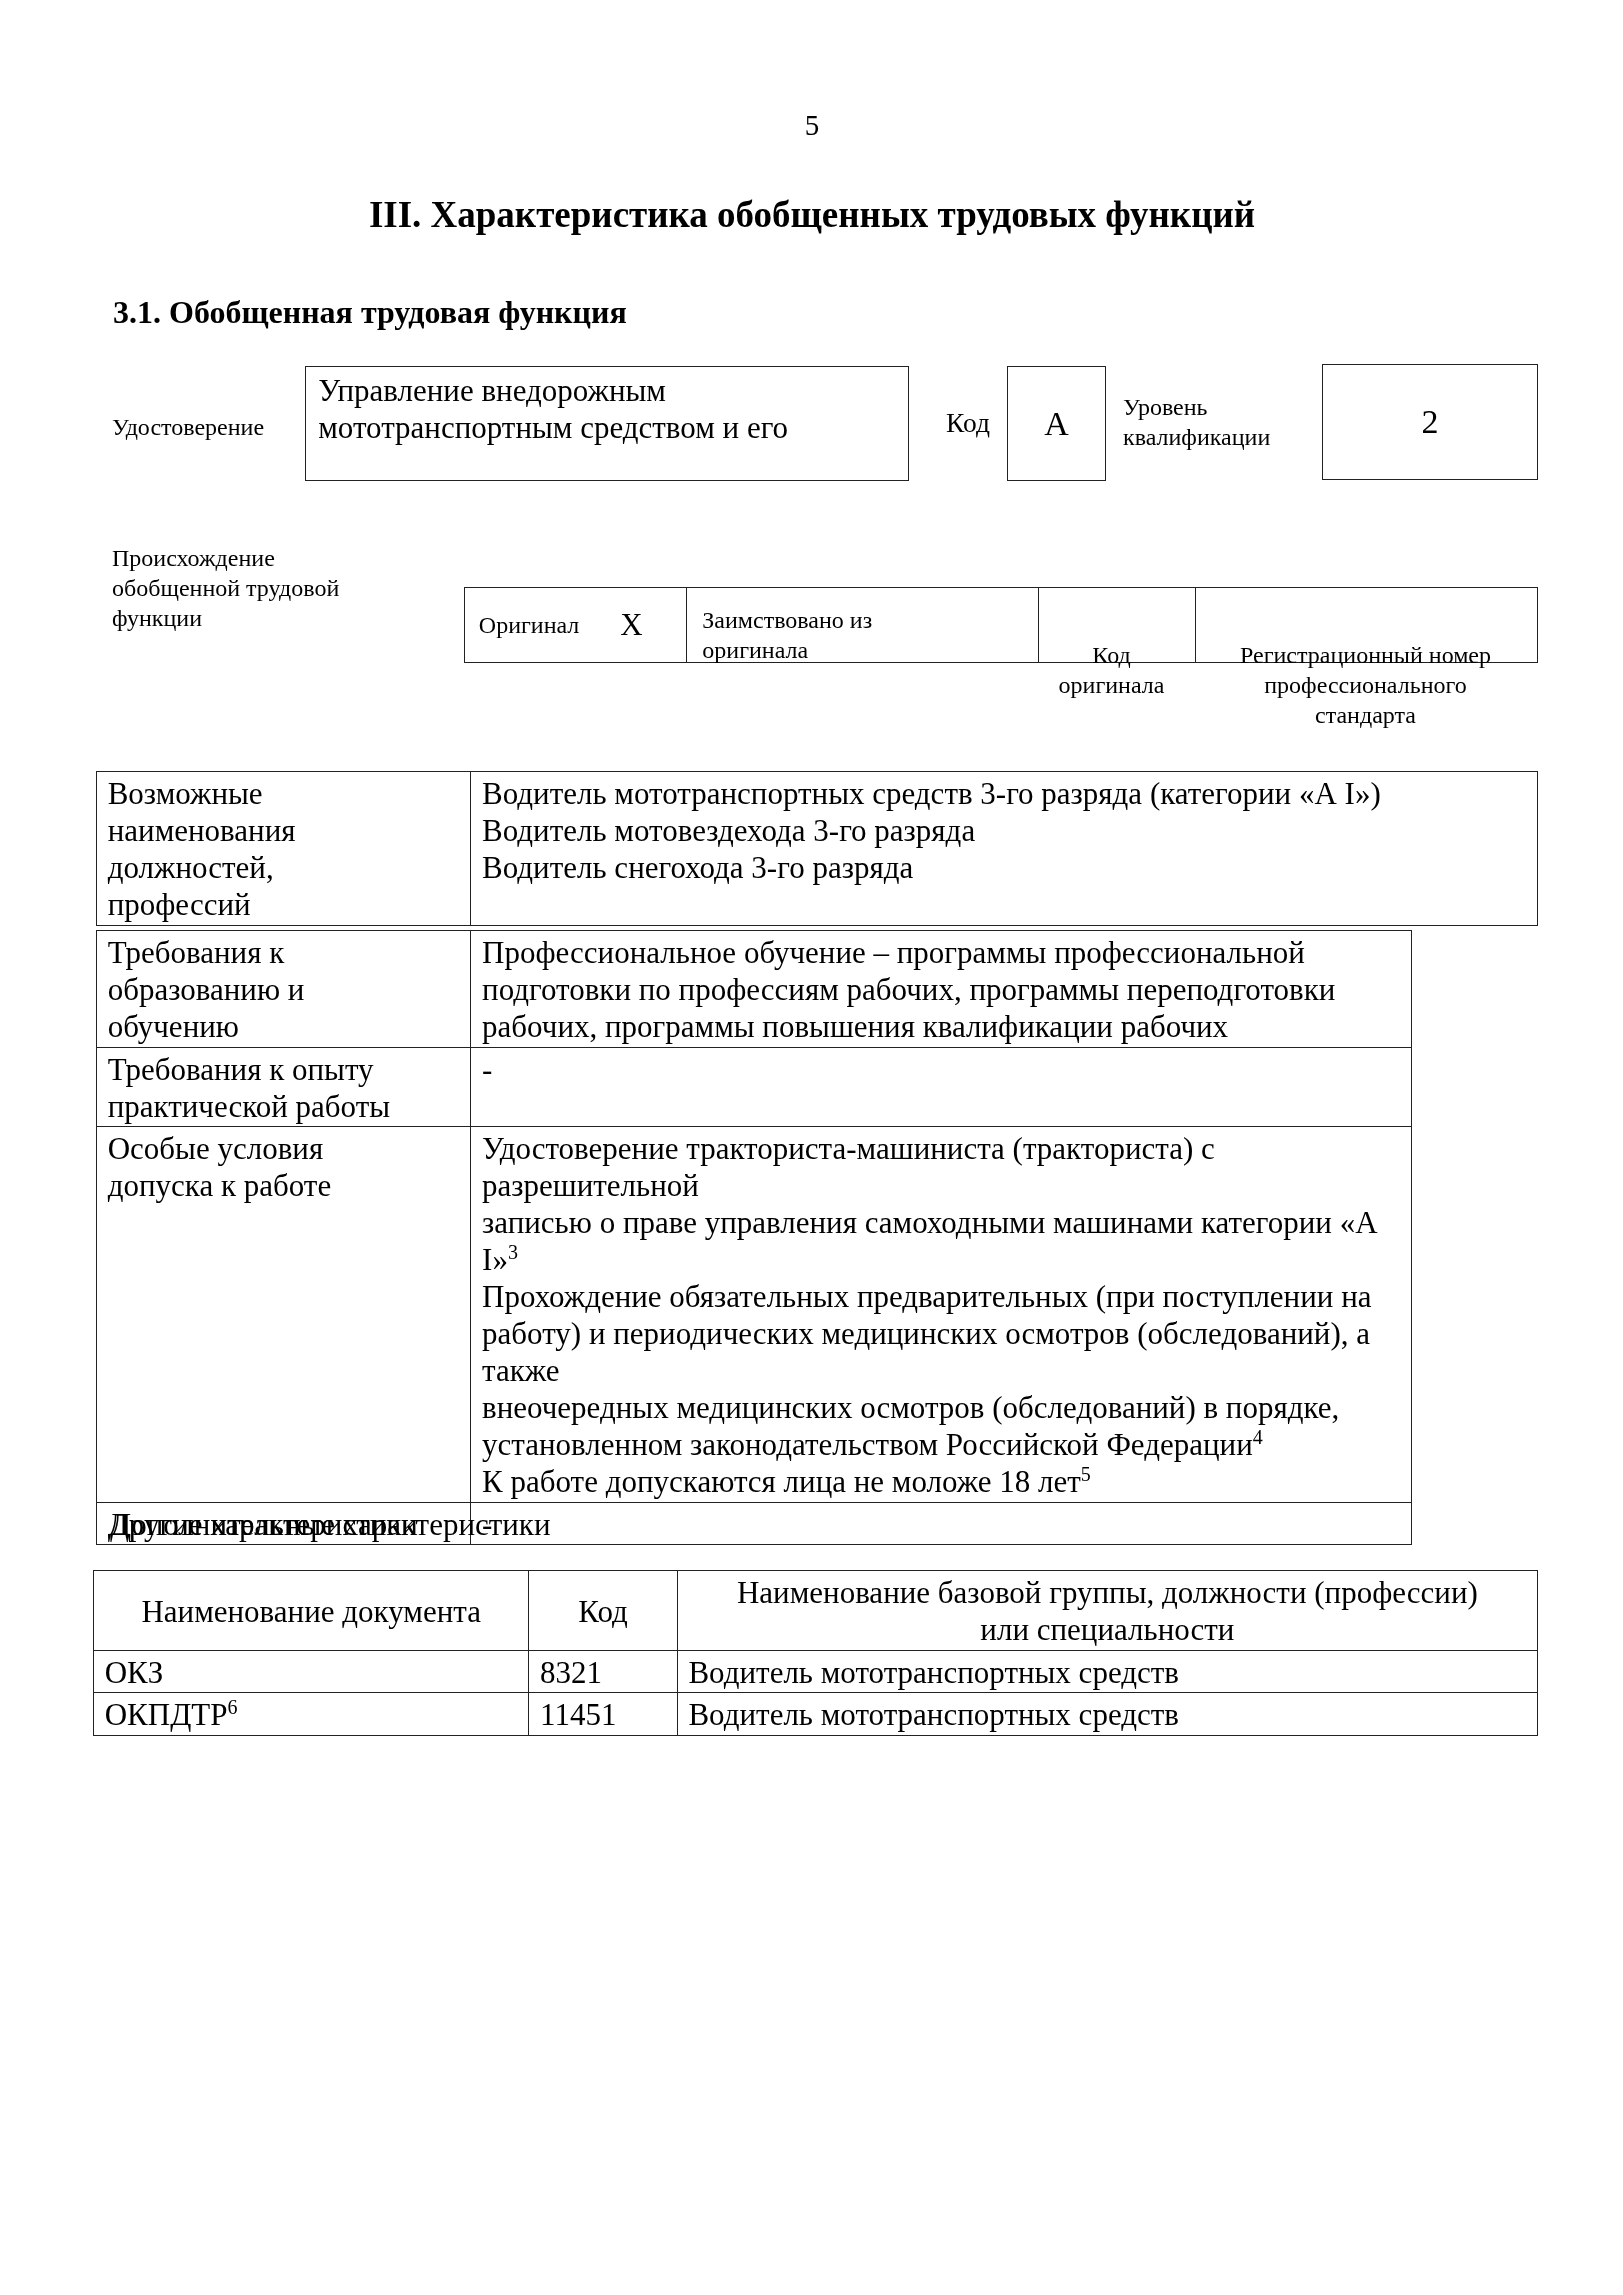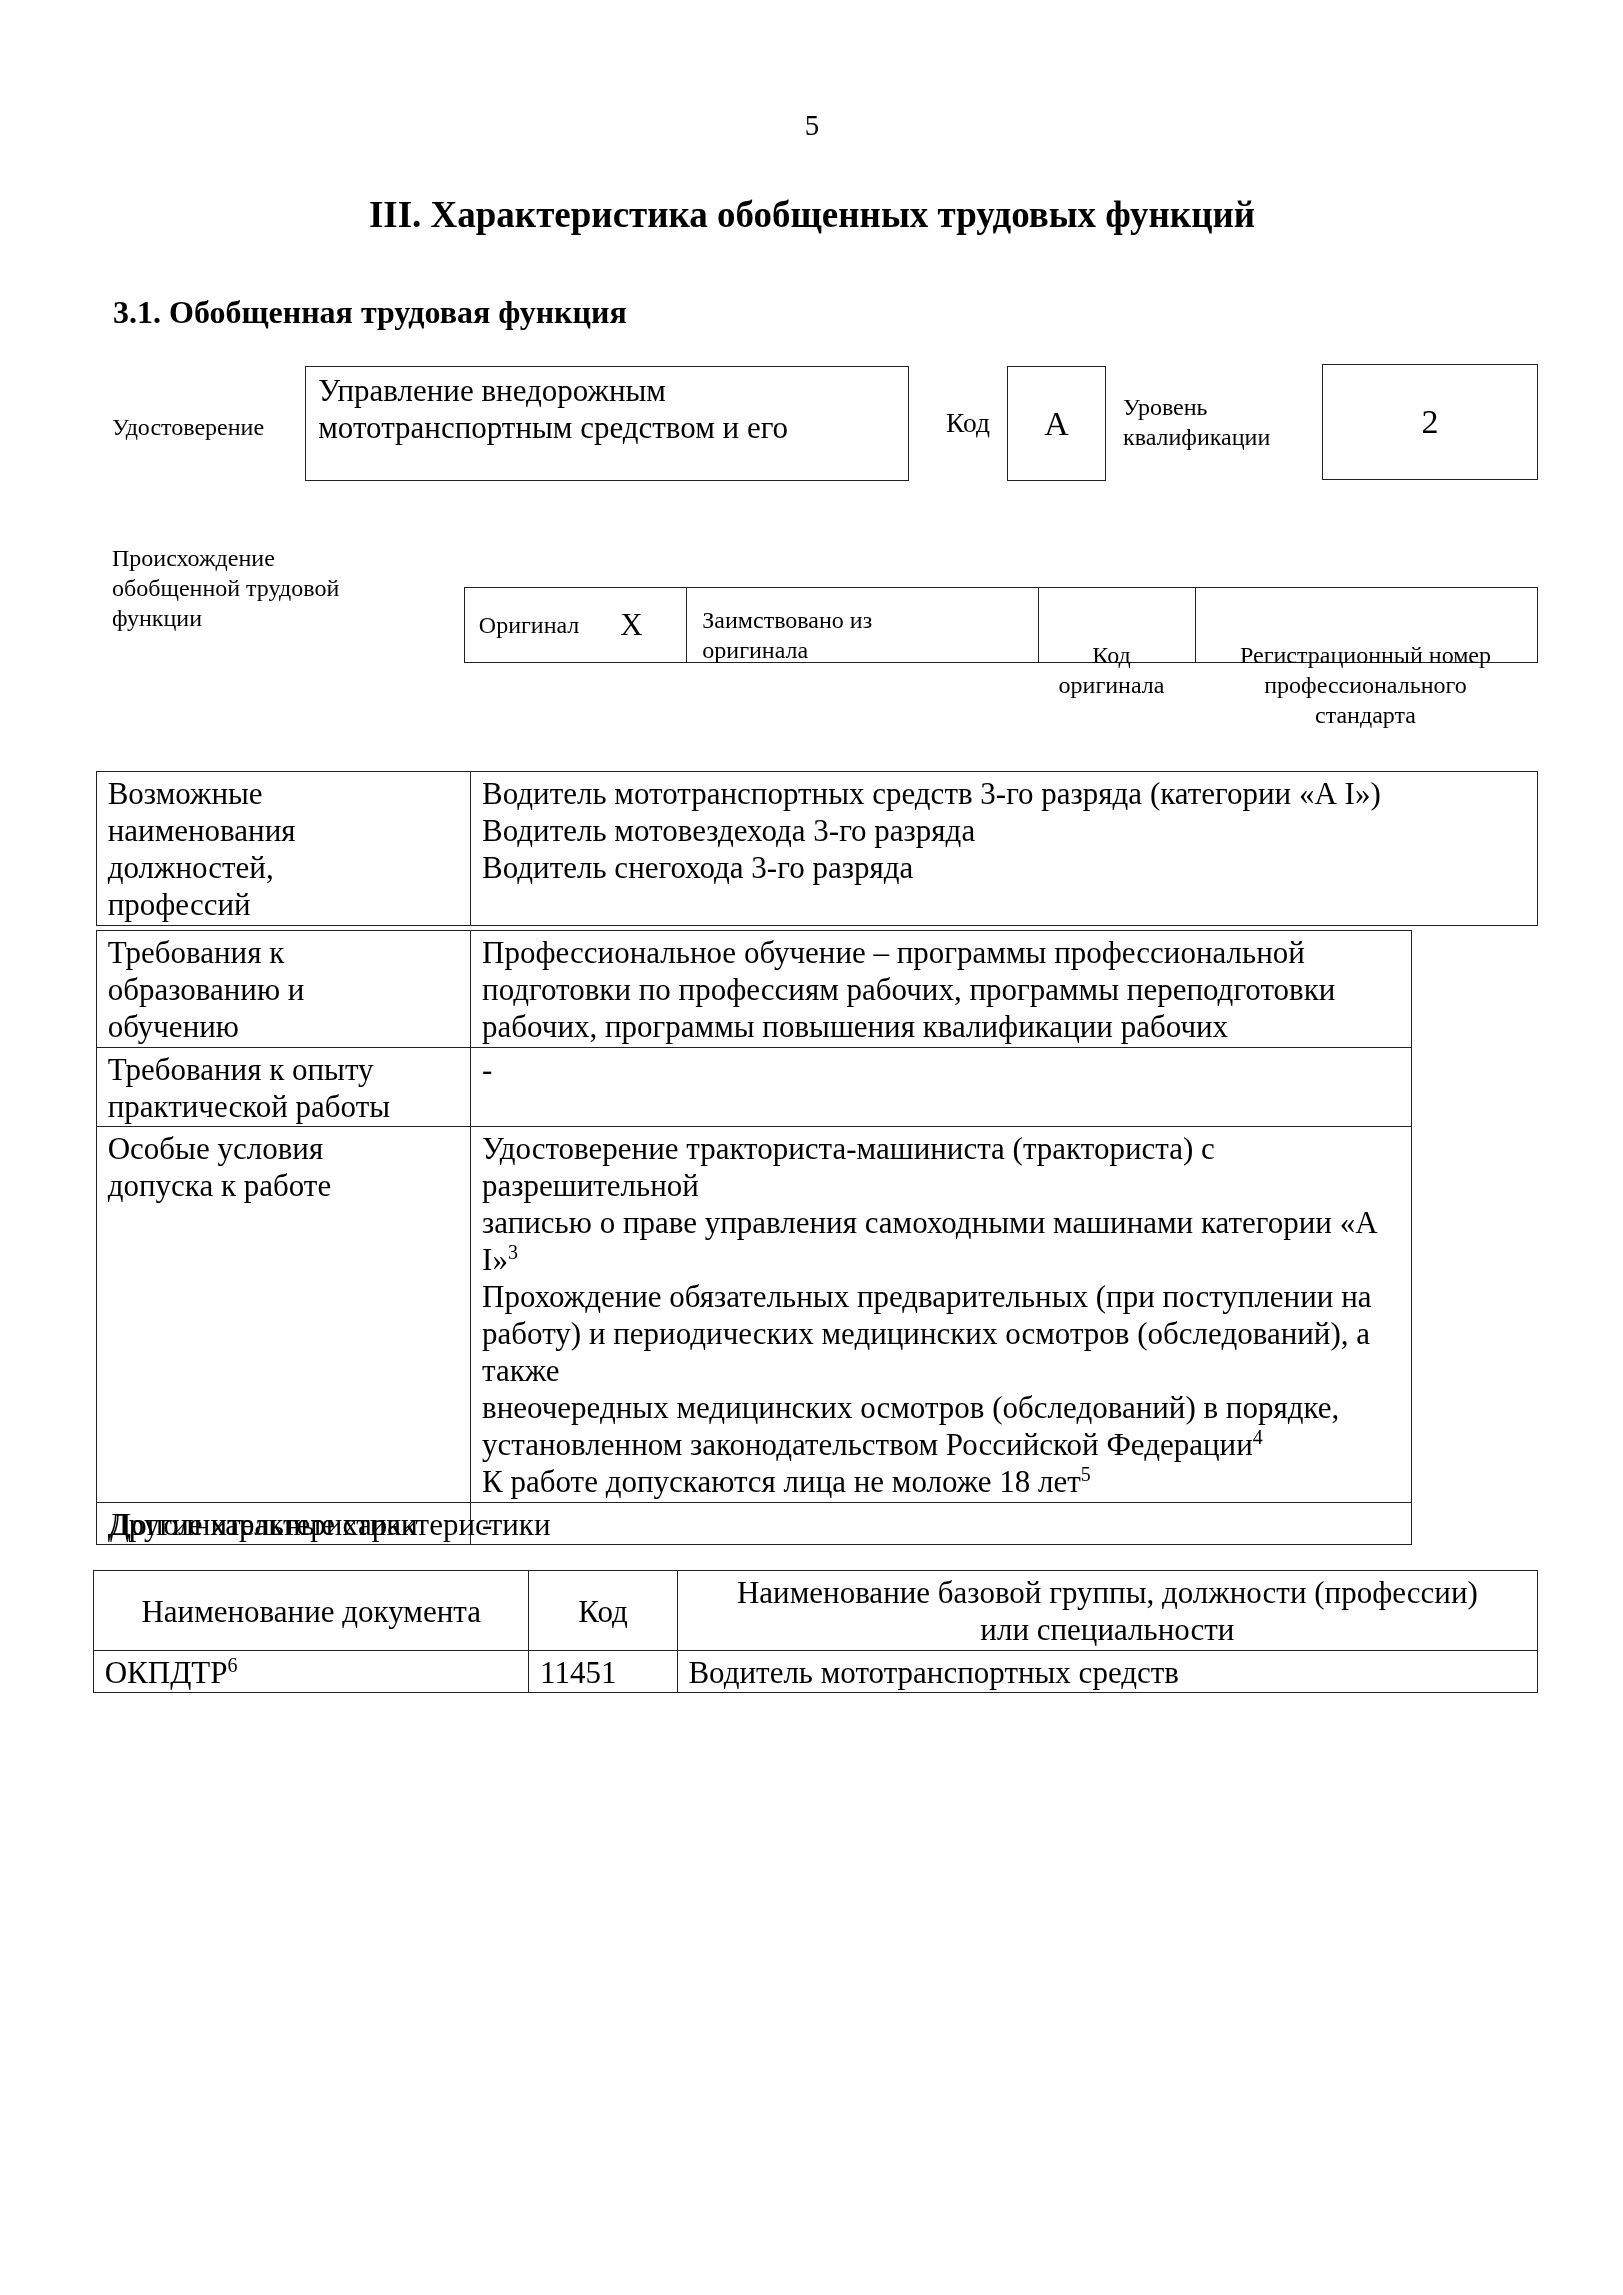--- a/index.html
+++ b/index.html
@@ -172,19 +172,24 @@
   <tbody>
       <tr>
     <td class="hdr c1">Наименование документа</td>
     <td class="hdr c2">Код</td>
     <td class="hdr">
       <div>Наименование базовой группы, должности (профессии)</div>
       <div>или специальности</div>
     </td>
   </tr>
   <tr>
+    <td class="c1"><span>ОКЗ</span><sup></sup></td>
+    <td class="c2">8321</td>
+    <td>Водитель мототранспортных средств</td>
+  </tr>
+  <tr>
     <td class="c1"><span>ОКПДТР</span><sup>6</sup></td>
     <td class="c2">11451</td>
     <td>Водитель мототранспортных средств</td>
   </tr>
 </tbody>
   </table>
 
 
 </body></html>

